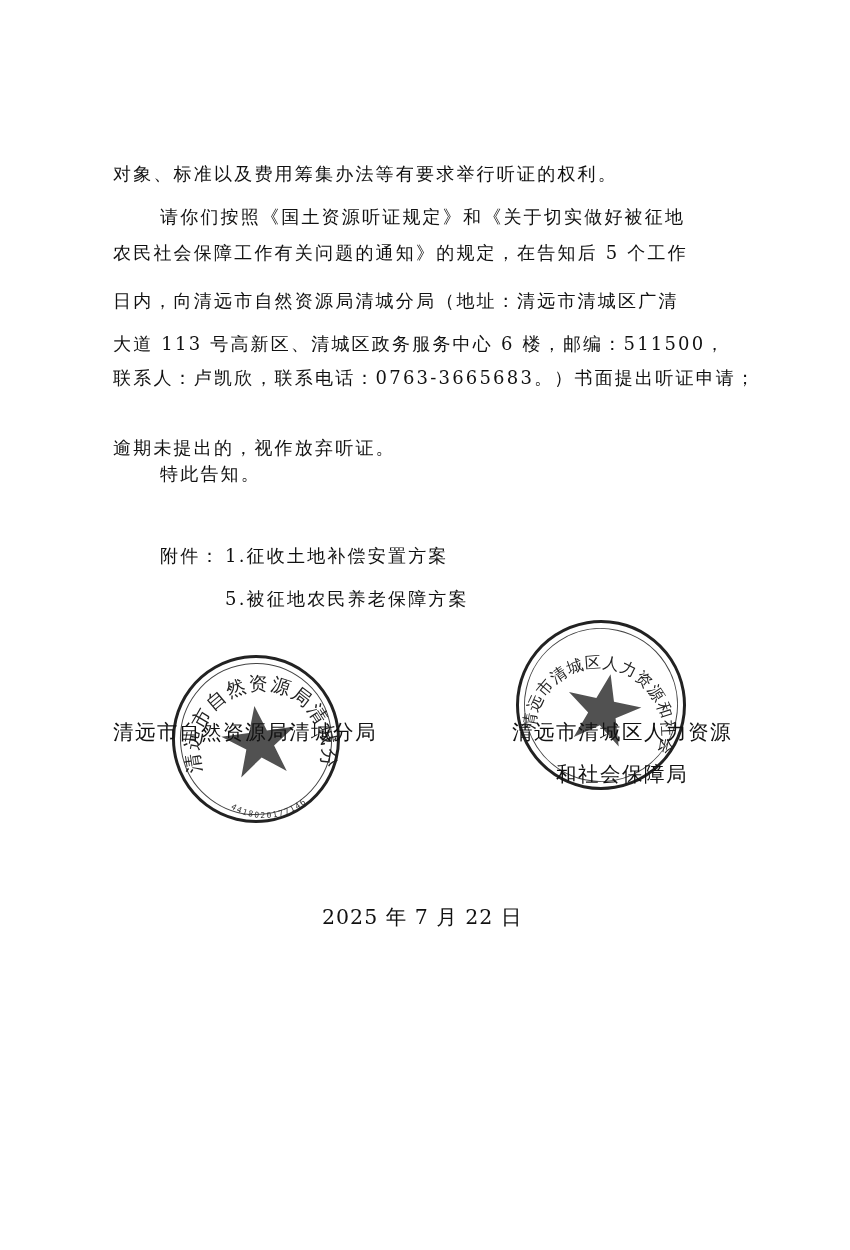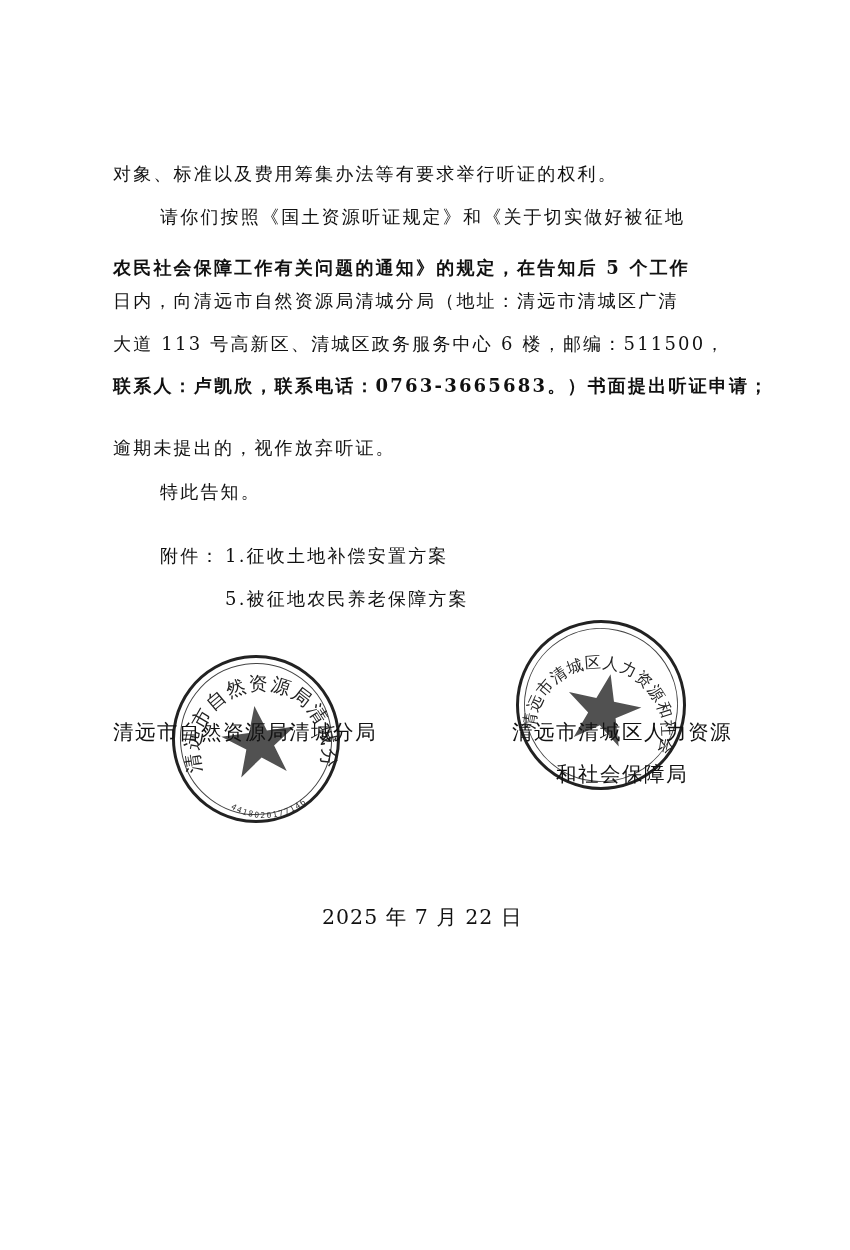--- a/index.html
+++ b/index.html
@@ -12,26 +12,26 @@
     .stamp svg { position: absolute; inset: 0; }
     .sig { position: absolute; font-size: 20.5px; line-height: 28px; white-space: nowrap; letter-spacing: 1.5px; }
   </style>
 </head>
 <body>
 
 <div>
 
   <div class="line" style="top:160px;">对象、标准以及费用筹集办法等有要求举行听证的权利。</div>
   <div class="line indent" style="top:203px;text-align:center;">请你们按照《国土资源听证规定》和《关于切实做好被征地</div>
-  <div class="line" style="top:254px;font-weight:bold;">农民社会保障工作有关问题的通知》的规定，在告知后 5 个工作</div>
+  <div class="line" style="top:239px;">农民社会保障工作有关问题的通知》的规定，在告知后 5 个工作</div>
   <div class="line" style="top:287px;">日内，向清远市自然资源局清城分局（地址：清远市清城区广清</div>
   <div class="line" style="top:330px;">大道 113 号高新区、清城区政务服务中心 6 楼，邮编：511500，</div>
-  <div class="line" style="top:372px;font-weight:bold;">联系人：卢凯欣，联系电话：0763-3665683。）书面提出听证申请；</div>
+  <div class="line" style="top:364px;">联系人：卢凯欣，联系电话：0763-3665683。）书面提出听证申请；</div>
   <div class="line" style="top:415px;margin-top:19px;">逾期未提出的，视作放弃听证。</div>
-  <div class="line indent" style="top:478px;">特此告知。</div>
+  <div class="line indent" style="top:460px;">特此告知。</div>
 
   <div class="line indent" style="top:542px;">附件：</div>
   <div class="line" style="top:542px; left:225px;">1.征收土地补偿安置方案</div>
   <div class="line" style="top:585px; left:225px;">5.被征地农民养老保障方案</div>
 
   <div class="stamp" style="left:172px; top:655px; width:168px; height:168px; transform: rotate(-8deg);">
     <div class="inner"></div>
     <svg viewBox="0 0 168 168" width="168" height="168">
       <defs>
           <path id="arcL" d="M 24 110 A 62 62 0 1 1 144 110"></path>

